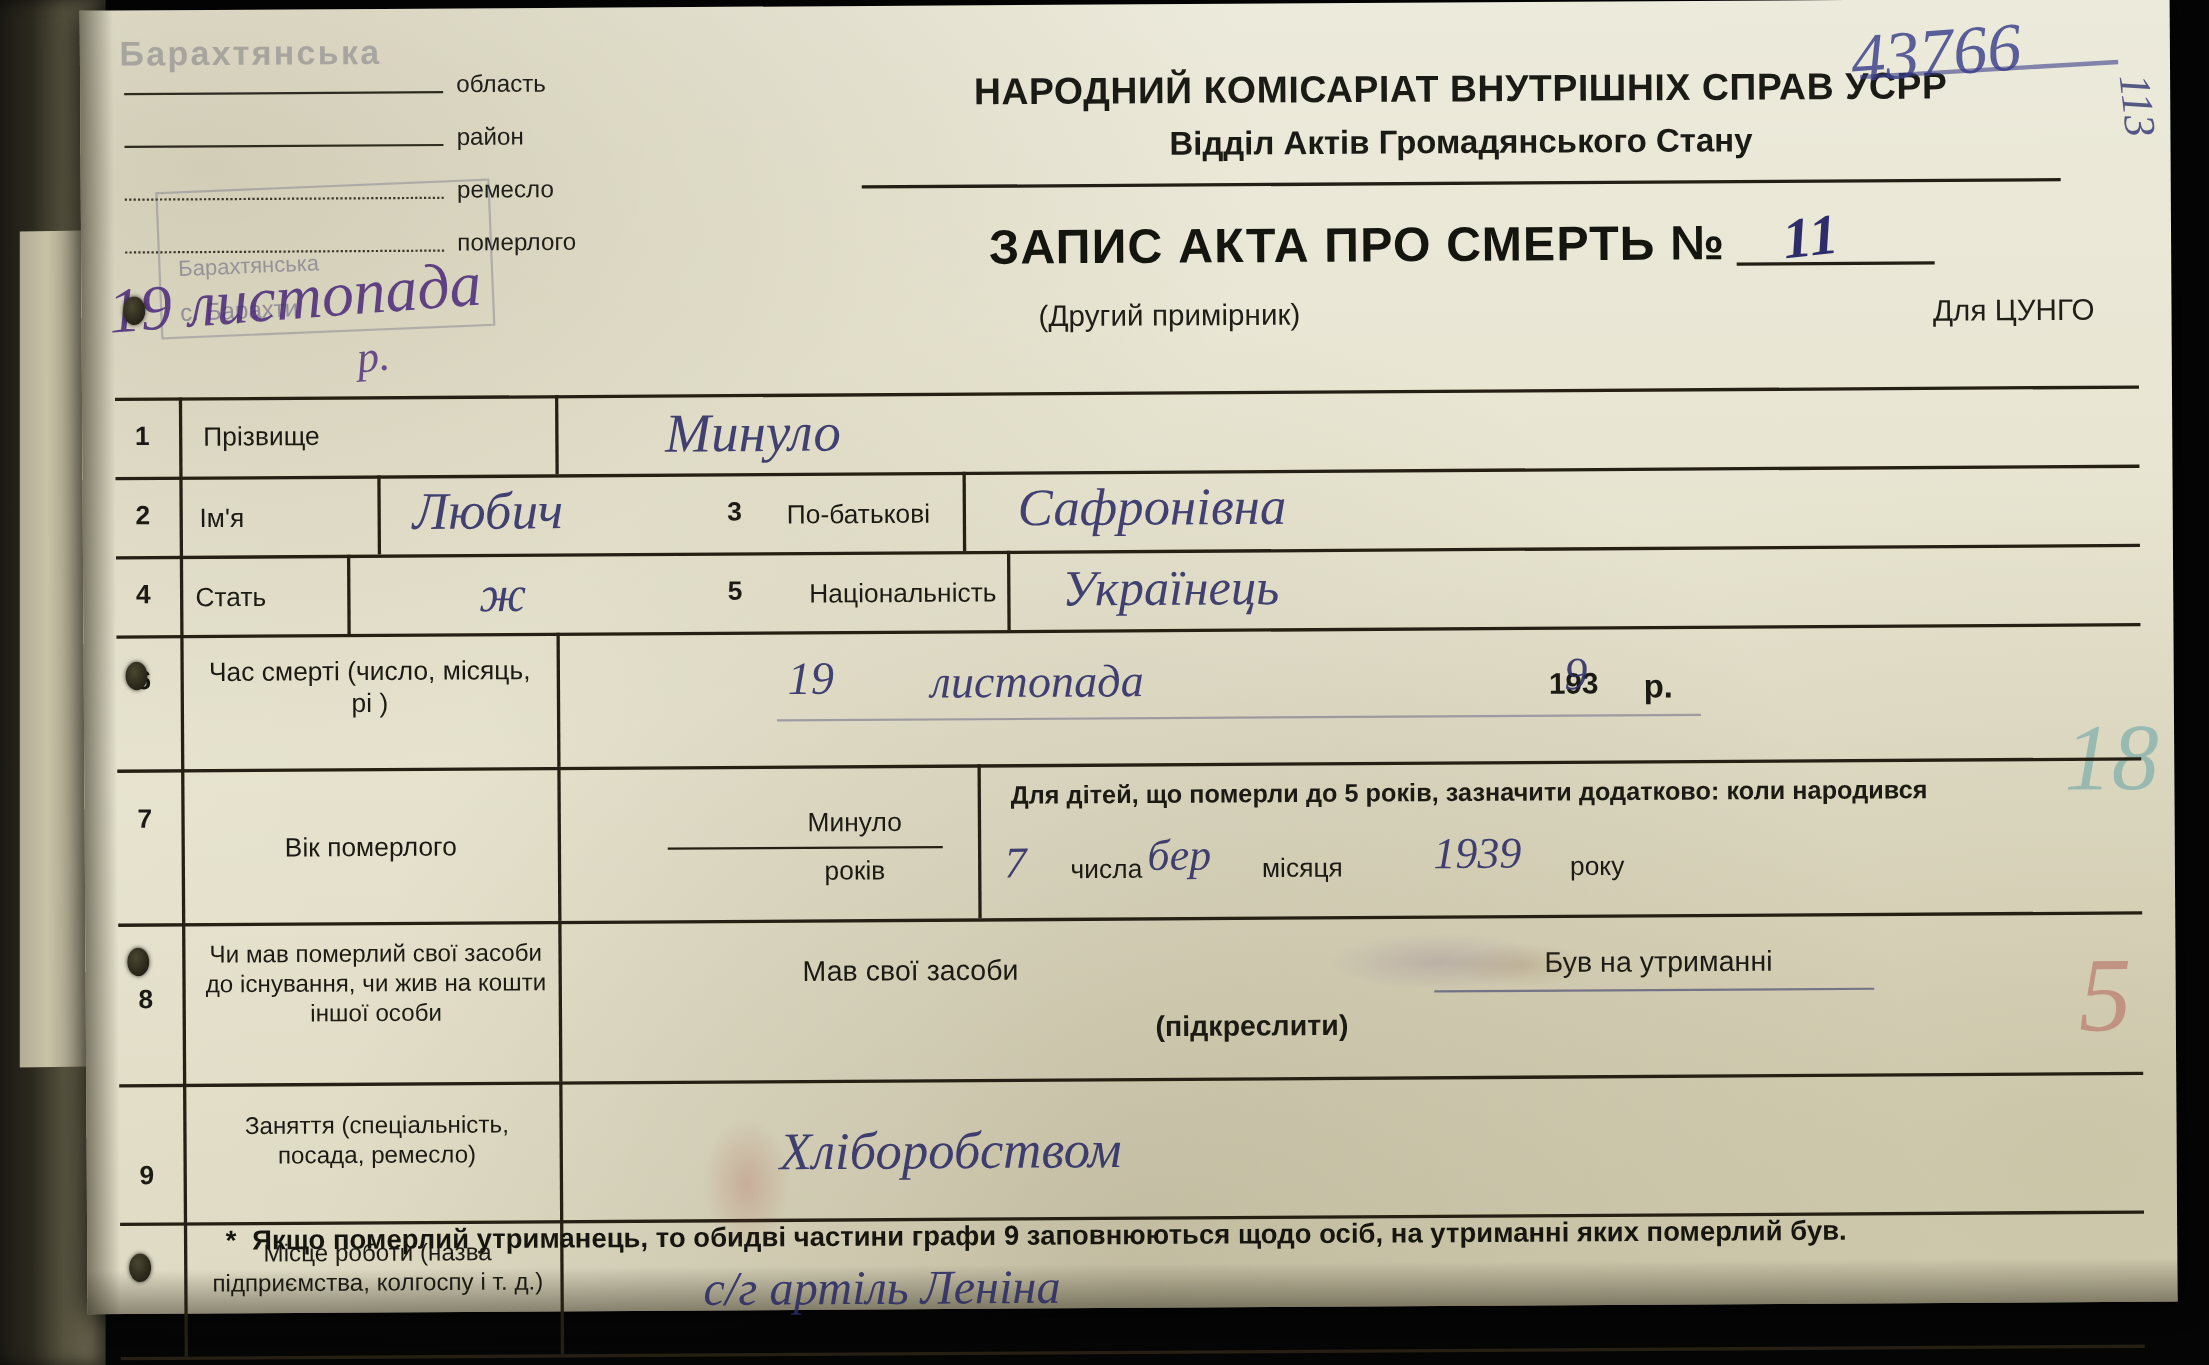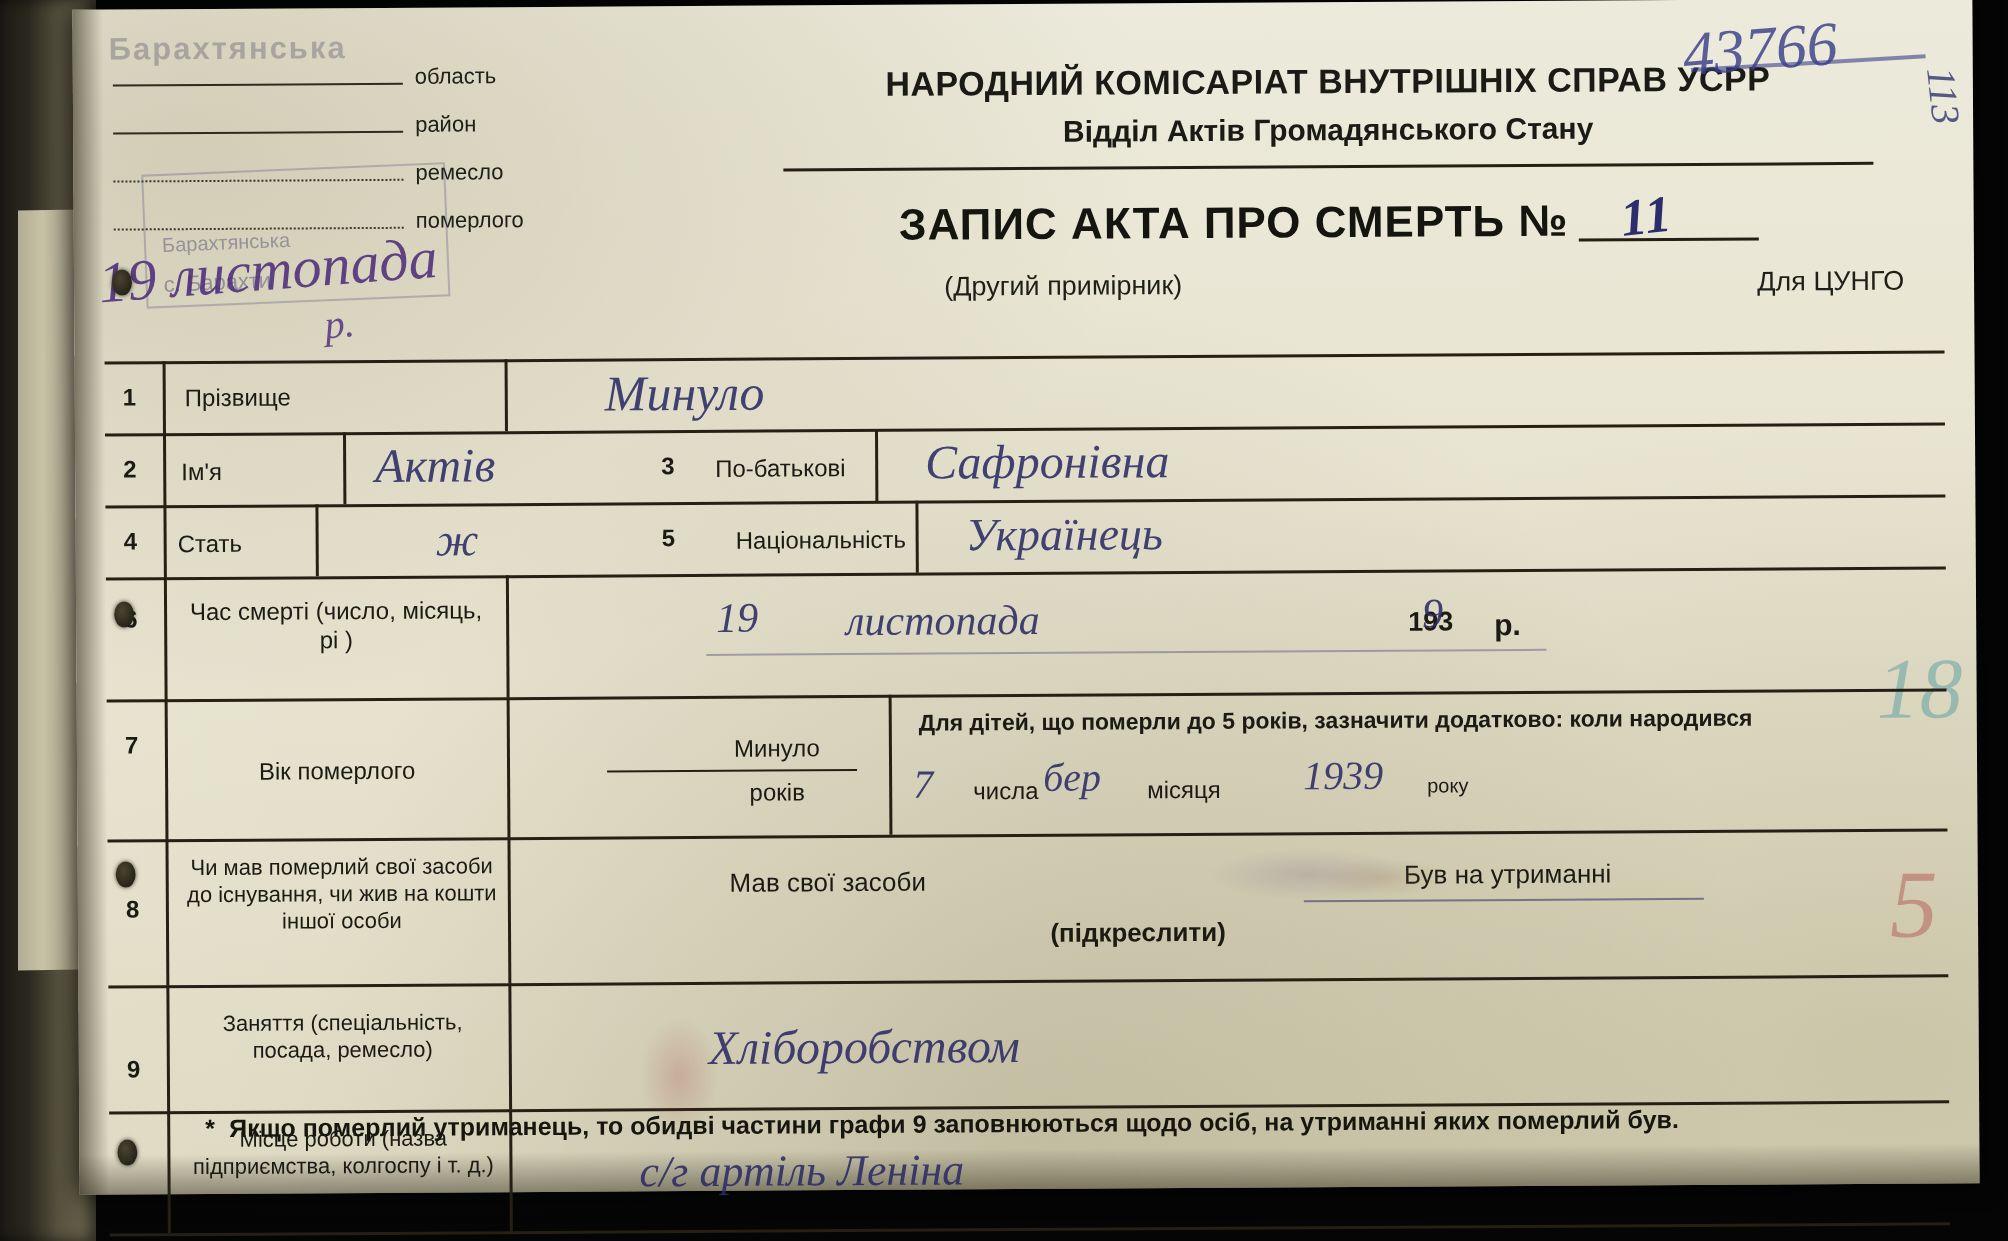--- a/index.html
+++ b/index.html
@@ -197,21 +197,21 @@
         <div class="vline" style="left:400px;top:478px; height:146px;"></div>
         <div class="vline" style="left:400px;top:624px; height:126px;"></div>
         <div class="vline" style="left:400px;top:750px; height:122px;"></div>
 
         <div class="cellnum" style="left:18px;top:22px;">1</div>
         <div class="lbl" style="left:80px;top:22px;width:300px;text-align:left;">Прізвище</div>
         <div class="hand" style="left:500px;top:6px;font-size:50px;">Минуло</div>
 
         <div class="cellnum" style="left:18px;top:94px;">2</div>
         <div class="lbl" style="left:76px;top:96px;width:150px;text-align:left;">Ім'я</div>
-        <div class="hand" style="left:270px;top:78px;font-size:48px;">Актів</div>
+        <div class="hand" style="left:270px;top:78px;font-size:48px;">Любич</div>
         <div class="cellnum" style="left:556px;top:94px;">3</div>
         <div class="lbl" style="left:610px;top:96px;width:180px;text-align:left;">По-батькові</div>
         <div class="hand" style="left:820px;top:78px;font-size:48px;">Сафронівна</div>
 
         <div class="cellnum" style="left:18px;top:166px;">4</div>
         <div class="lbl" style="left:72px;top:168px;width:140px;text-align:left;">Стать</div>
         <div class="hand" style="left:330px;top:154px;font-size:46px;">ж</div>
         <div class="cellnum" style="left:556px;top:166px;">5</div>
         <div class="lbl" style="left:630px;top:168px;width:260px;text-align:left;">Національність</div>
         <div class="hand" style="left:860px;top:152px;font-size:46px;">Українець</div>
@@ -229,21 +229,21 @@
         <div class="lbl" style="left:80px;top:396px;width:300px;">Вік померлого</div>
         <div class="lbl" style="left:560px;top:376px;width:220px;">Минуло</div>
         <div class="hline" style="top:412px;left:500px;width:250px;height:2px;"></div>
         <div class="lbl" style="left:560px;top:420px;width:220px;">років</div>
         <div class="lbl small" style="left:812px;top:352px;width:1020px;text-align:left;font-weight:bold;font-size:23px;">Для дітей, що померли до 5 років, зазначити додатково: коли народився</div>
         <div class="hand" style="left:806px;top:404px;font-size:40px;">7</div>
         <div class="lbl" style="left:866px;top:420px;font-size:24px;">числа</div>
         <div class="hand" style="left:936px;top:398px;font-size:40px;">бер</div>
         <div class="lbl" style="left:1040px;top:420px;font-size:24px;">місяця</div>
         <div class="hand" style="left:1196px;top:398px;font-size:40px;">1939</div>
-        <div class="lbl" style="left:1320px;top:420px;font-size:20px;">року</div>
+        <div class="lbl" style="left:1320px;top:420px;font-size:24px;">року</div>
 
         <div class="cellnum" style="left:18px;top:534px;">8</div>
         <div class="lbl small" style="left:74px;top:494px;width:320px;">Чи мав померлий свої засоби до існування, чи жив на кошти іншої особи</div>
         <div class="lbl" style="left:500px;top:510px;width:440px;font-size:26px;">Мав свої засоби</div>
         <div class="lbl" style="left:1190px;top:506px;width:420px;font-size:26px;">Був на утриманні</div>
         <div class="hline" style="top:546px;left:1196px;width:400px;height:2px;background:#2b2b66;opacity:.55;"></div>
         <div class="lbl" style="left:870px;top:562px;width:320px;font-size:26px;font-weight:bold;">(підкреслити)</div>
 
         <div class="cellnum" style="left:18px;top:694px;">9</div>
         <div class="lbl small" style="left:74px;top:650px;width:320px;">Заняття (спеціальність, посада, ремесло)</div>

